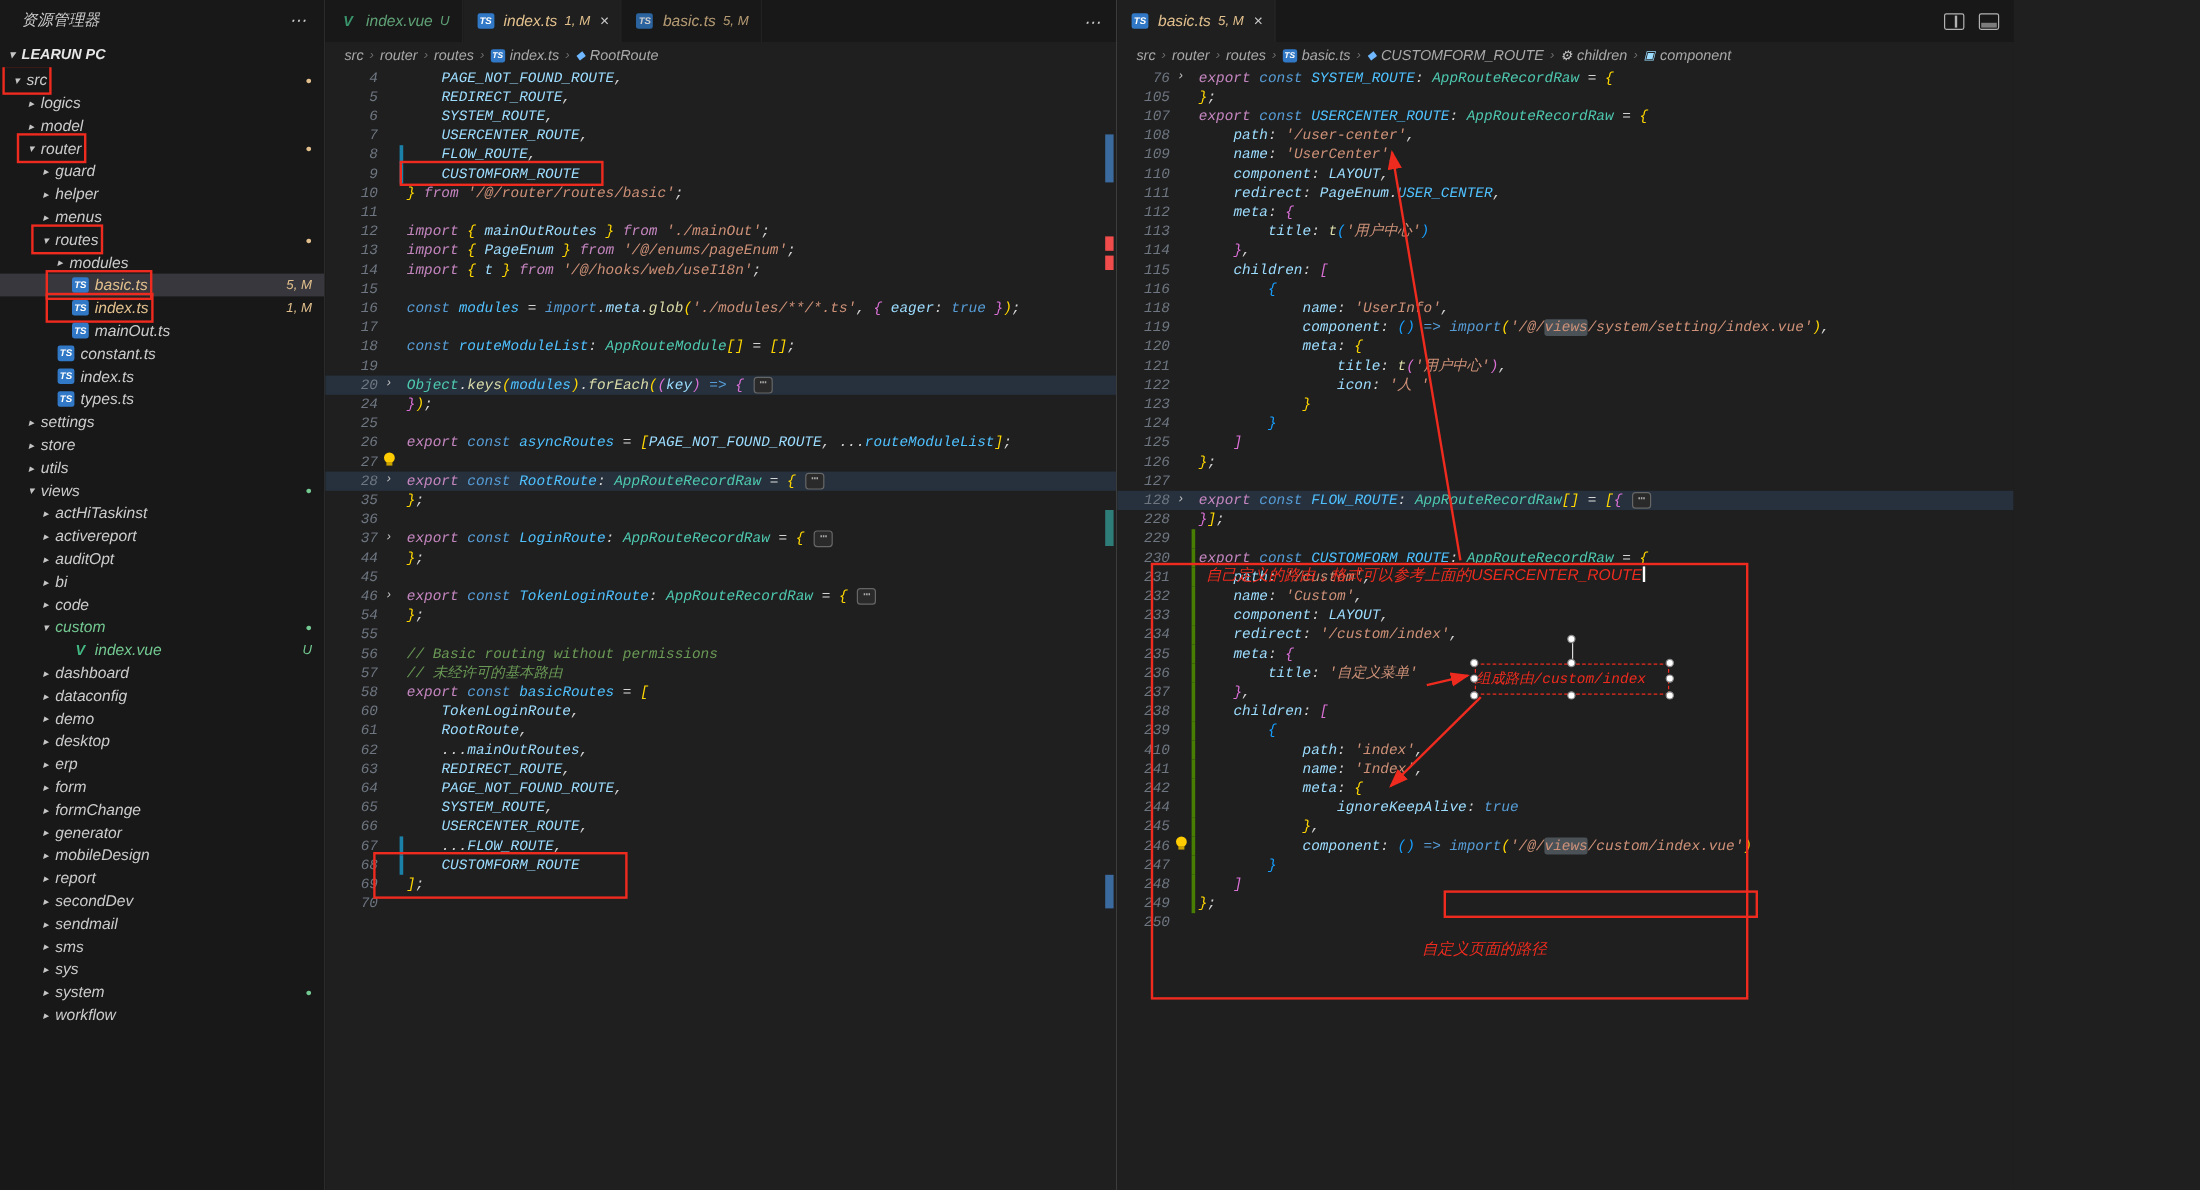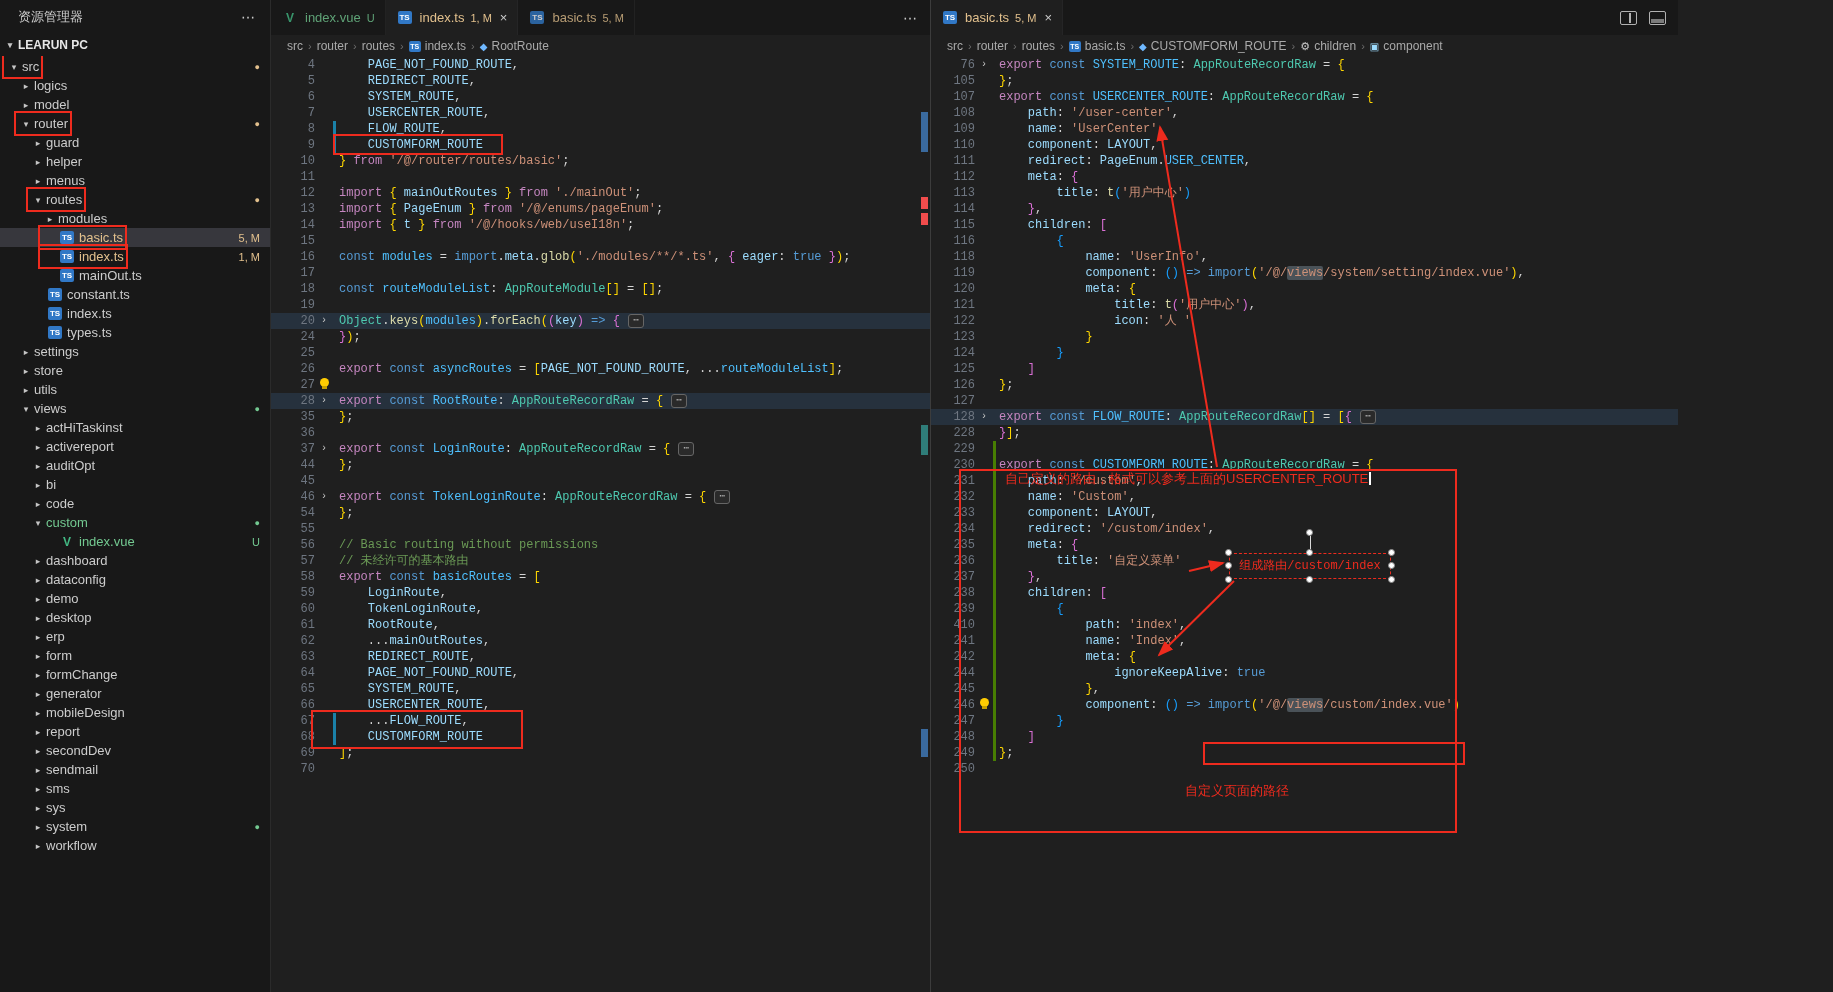--- a/index.html
+++ b/index.html
@@ -2,21 +2,21 @@
 <html style="--red: #ee2b1e; --mod: #E2C08D; --untracked: #73C991;"><head>
 <meta charset="utf-8">
 <style>
   * { box-sizing: border-box; margin: 0; padding: 0; }
   html,body { width:1833px; height:992px; overflow:hidden; }
   body { background:#1f1f1f; color:#ccc; font-family:"Liberation Sans", sans-serif; }
   :root {
     --red:#ee2b1e; --mod:#E2C08D; --untracked:#73C991;
     --bg-editor:#1f1f1f; --bg-side:#181818; --border:#2b2b2b;
   }
-  .app { display:flex; width:1678px; height:992px; }
+  .app { display:flex; width:1678px; height:992px;font-style:italic; }
 
   
   .sidebar { width:271px; flex:none; background:var(--bg-side); border-right:1px solid var(--border); display:flex; flex-direction:column; }
   .sb-header { height:34px; flex:none; display:flex; align-items:center; justify-content:space-between; padding:0 14px 0 18px; font-size:13px; color:#cccccc; }
   .more { color:#cccccc; cursor:pointer; font-size:14px; letter-spacing:1px; }
   .section-row { height:22px; display:flex; align-items:center; font-size:12px; font-weight:bold; color:#e7e7e7; padding-left:2px; cursor:pointer; }
   .section-row .chev { width:16px; text-align:center; font-size:9px; }
   .tree { flex:1; overflow:hidden; font-size:13px; padding-top:1px; }
   .tree-row { height:19px; display:flex; align-items:center; cursor:pointer; padding-right:10px; position:relative; color:#cccccc; }
   .tree-row.selected { background:#37373d; }
@@ -81,21 +81,21 @@
   .bulb::after { content:''; position:absolute; left:2px; top:8px; width:5px; height:3px; background:#c9a100; }
 
   
   .ruler { position:absolute; right:2px; top:0; bottom:0; width:7px; }
   .ruler i { position:absolute; left:0; width:7px; display:block; }
 
   
   .red-box { position:absolute; border:2px solid var(--red); pointer-events:none; z-index:6; background:transparent; }
   .red-note { position:absolute; color:var(--red); font-size:13px; font-family:"Liberation Sans",sans-serif; white-space:nowrap; z-index:7; }
   .caret { display:inline-block; width:1.5px; height:13px; background:#fff; margin-left:1px; vertical-align:-2px; }
-  .dashed-box { position:absolute; border:1.5px dashed var(--red); color:var(--red); font-size:12px; display:flex; align-items:center; justify-content:center; z-index:7; }
+  .dashed-box { position:absolute; border:1.5px dashed var(--red); color:var(--red); font-size:12px; display:flex; align-items:center; justify-content:flex-start; z-index:7; }
   .h { position:absolute; width:7px; height:7px; border-radius:50%; background:#fff; border:1px solid #8a8a8a; z-index:8; }
   .h.lt{left:-5px;top:-5px;} .h.t{left:50%;margin-left:-4px;top:-5px;} .h.rt{right:-5px;top:-5px;}
   .h.l{left:-5px;top:50%;margin-top:-4px;} .h.r{right:-5px;top:50%;margin-top:-4px;}
   .h.lb{left:-5px;bottom:-5px;} .h.b{left:50%;margin-left:-4px;bottom:-5px;} .h.rb{right:-5px;bottom:-5px;}
   .rot-line { position:absolute; left:50%; top:-18px; width:1px; height:13px; background:#d9d9d9; }
   .rot-dot { position:absolute; left:50%; margin-left:-4px; top:-25px; width:7px; height:7px; border-radius:50%; background:#fff; border:1px solid #8a8a8a; }
   .arrows { position:absolute; left:0; top:0; z-index:5; pointer-events:none; }
 </style>
 </head>
 <body>
@@ -476,21 +476,20 @@
             <div class="code-row"><span class="gut"><span class="ln">36</span><span class="fold-col"></span></span><span class="content"></span></div>
             <div class="code-row"><span class="gut"><span class="ln">37</span><span class="fold-col">›</span></span><span class="content"><span class="tk-k">export </span><span class="tk-c">const </span><span class="tk-C">LoginRoute</span><span class="tk-x">: </span><span class="tk-T">AppRouteRecordRaw</span><span class="tk-x"> = </span><span class="tk-g">{</span><span class="fold-chip">⋯</span></span></div>
             <div class="code-row"><span class="gut"><span class="ln">44</span><span class="fold-col"></span></span><span class="content"><span class="tk-g">}</span><span class="tk-x">;</span></span></div>
             <div class="code-row"><span class="gut"><span class="ln">45</span><span class="fold-col"></span></span><span class="content"></span></div>
             <div class="code-row"><span class="gut"><span class="ln">46</span><span class="fold-col">›</span></span><span class="content"><span class="tk-k">export </span><span class="tk-c">const </span><span class="tk-C">TokenLoginRoute</span><span class="tk-x">: </span><span class="tk-T">AppRouteRecordRaw</span><span class="tk-x"> = </span><span class="tk-g">{</span><span class="fold-chip">⋯</span></span></div>
             <div class="code-row"><span class="gut"><span class="ln">54</span><span class="fold-col"></span></span><span class="content"><span class="tk-g">}</span><span class="tk-x">;</span></span></div>
             <div class="code-row"><span class="gut"><span class="ln">55</span><span class="fold-col"></span></span><span class="content"></span></div>
             <div class="code-row"><span class="gut"><span class="ln">56</span><span class="fold-col"></span></span><span class="content"><span class="tk-m">// Basic routing without permissions</span></span></div>
             <div class="code-row"><span class="gut"><span class="ln">57</span><span class="fold-col"></span></span><span class="content"><span class="tk-m">// 未经许可的基本路由</span></span></div>
             <div class="code-row"><span class="gut"><span class="ln">58</span><span class="fold-col"></span></span><span class="content"><span class="tk-k">export </span><span class="tk-c">const </span><span class="tk-C">basicRoutes</span><span class="tk-x"> = </span><span class="tk-g">[</span></span></div>
-            <div class="code-row"><span class="gut"><span class="ln">59</span><span class="fold-col"></span></span><span class="content"><span class="tk-x">    </span><span class="tk-v">LoginRoute</span><span class="tk-x">,</span></span></div>
             <div class="code-row"><span class="gut"><span class="ln">60</span><span class="fold-col"></span></span><span class="content"><span class="tk-x">    </span><span class="tk-v">TokenLoginRoute</span><span class="tk-x">,</span></span></div>
             <div class="code-row"><span class="gut"><span class="ln">61</span><span class="fold-col"></span></span><span class="content"><span class="tk-x">    </span><span class="tk-v">RootRoute</span><span class="tk-x">,</span></span></div>
             <div class="code-row"><span class="gut"><span class="ln">62</span><span class="fold-col"></span></span><span class="content"><span class="tk-x">    ...</span><span class="tk-v">mainOutRoutes</span><span class="tk-x">,</span></span></div>
             <div class="code-row"><span class="gut"><span class="ln">63</span><span class="fold-col"></span></span><span class="content"><span class="tk-x">    </span><span class="tk-v">REDIRECT_ROUTE</span><span class="tk-x">,</span></span></div>
             <div class="code-row"><span class="gut"><span class="ln">64</span><span class="fold-col"></span></span><span class="content"><span class="tk-x">    </span><span class="tk-v">PAGE_NOT_FOUND_ROUTE</span><span class="tk-x">,</span></span></div>
             <div class="code-row"><span class="gut"><span class="ln">65</span><span class="fold-col"></span></span><span class="content"><span class="tk-x">    </span><span class="tk-v">SYSTEM_ROUTE</span><span class="tk-x">,</span></span></div>
             <div class="code-row"><span class="gut"><span class="ln">66</span><span class="fold-col"></span></span><span class="content"><span class="tk-x">    </span><span class="tk-v">USERCENTER_ROUTE</span><span class="tk-x">,</span></span></div>
             <div class="code-row"><span class="gut"><span class="ln">67</span><span class="fold-col"></span></span><span class="git-bar git-m"></span><span class="content"><span class="tk-x">    ...</span><span class="tk-v">FLOW_ROUTE</span><span class="tk-x">,</span></span></div>
             <div class="code-row"><span class="gut"><span class="ln">68</span><span class="fold-col"></span></span><span class="git-bar git-m"></span><span class="content"><span class="tk-x">    </span><span class="tk-v">CUSTOMFORM_ROUTE</span></span></div>
             <div class="code-row"><span class="gut"><span class="ln">69</span><span class="fold-col"></span></span><span class="content"><span class="tk-g">]</span><span class="tk-x">;</span></span></div>

